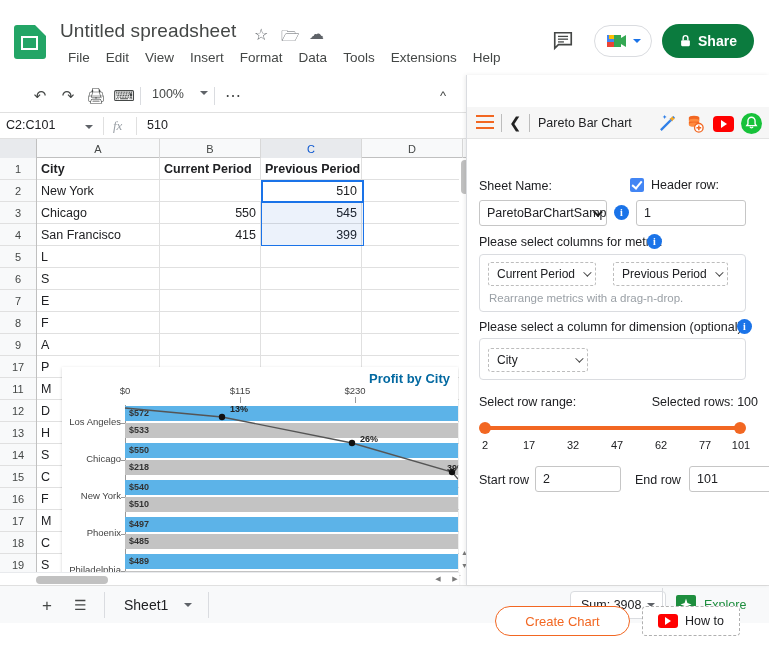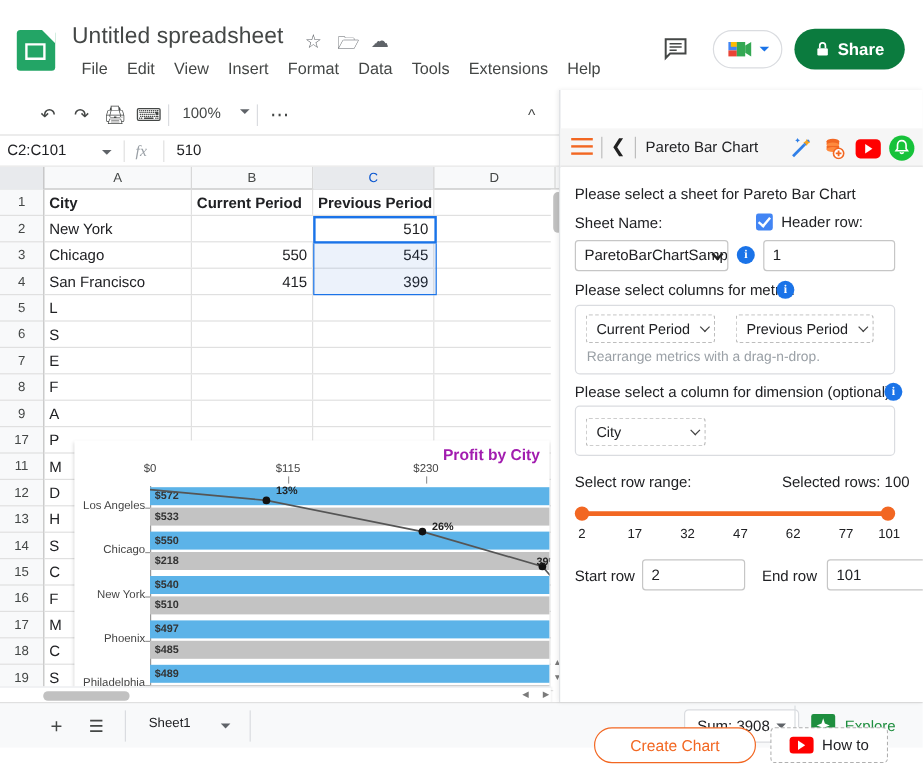--- a/index.html
+++ b/index.html
@@ -118,21 +118,21 @@
   .selband{ position:absolute; left:261px; top:41px; width:103px; height:66px;
             background:rgba(11,87,208,.08); border:1px solid #1a73e8; pointer-events:none;}
   .selactive{ position:absolute; left:261px; top:41px; width:103px; height:23px;
               border:2px solid #1a73e8; background:#fff; pointer-events:none;}
   .selactive .av{ position:absolute; right:5px; top:2px; font-size:12.5px; color:#202124;}
 
   
   .chart-ov{ position:absolute; left:62px; top:228px; width:396px; height:341px;
              background:#fff; overflow:hidden; box-shadow:0 1px 3px rgba(0,0,0,.18); }
   .chart-title{ position:absolute; right:8px; top:4px; font-size:13px; font-weight:bold;
-                color:#a21caf; white-space:nowrap;}
+                color:#0369a1; white-space:nowrap;}
   .axis-line{ position:absolute; left:63px; top:38px; width:1px; bottom:12px; background:#999; }
   .xtick{ position:absolute; top:18px; font-size:9.5px; color:#444; transform:translateX(-50%);
           white-space:nowrap;}
   .xtickmark{ position:absolute; top:30px; width:1px; height:6px; background:#999; }
   .grp{ position:absolute; left:0; right:0; }
   .bar{ position:absolute; left:0; height:15px; }
   .bar.cur{ background:#5cb3e8; top:0; }
   .bar.prev{ background:#c3c3c3; top:17px; }
   .barlab{ position:absolute; left:4px; font-size:9px; color:#333; font-weight:bold;
            line-height:15px; white-space:nowrap;}
@@ -153,21 +153,21 @@
                    background:#c1c1c1; border-radius:4px; cursor:pointer;}
   .hbtn{ position:absolute; bottom:0; width:14px; height:13px; color:#7a7a7a; font-size:7px;
          display:flex; align-items:center; justify-content:center; cursor:pointer;}
 
   
   .gs-bottom{ position:absolute; left:0; top:585px; width:769px; height:38px;
               background:#f8f9fa; border-top:1px solid #e0e0e0; }
   .bb-plus{ position:absolute; left:42px; top:10px; font-size:17px; color:#444746; cursor:pointer;}
   .bb-list{ position:absolute; left:74px; top:11px; font-size:14px; color:#444746; cursor:pointer;}
   .bb-sep{ position:absolute; left:104px; top:6px; width:1px; height:26px; background:#dadce0;}
-  .bb-tab{ position:absolute; left:124px; top:11px; font-size:11px; color:#202124; cursor:pointer;}
+  .bb-tab{ position:absolute; left:124px; top:11px; font-size:14px; color:#202124; cursor:pointer;}
   .bb-tabcar{ position:absolute; left:184px; top:17px; border-left:4px solid transparent;
               border-right:4px solid transparent; border-top:4px solid #5f6368; cursor:pointer;}
   .bb-sep2{ position:absolute; left:208px; top:6px; width:1px; height:26px; background:#dadce0;}
   .bb-sum{ position:absolute; left:570px; top:5px; height:28px; padding:0 10px;
            border:1px solid #dadce0; border-radius:4px; background:#fff;
            display:flex; align-items:center; gap:6px; font-size:12.5px; color:#202124;
            cursor:pointer;}
   .bb-sumcar{ border-left:4px solid transparent; border-right:4px solid transparent;
               border-top:4px solid #5f6368; }
   .bb-sep3{ position:absolute; left:662px; top:2px; width:1px; height:34px; background:#dadce0;}
@@ -629,21 +629,20 @@
               <path d="M10 4a3.4 3.4 0 0 1 3.4 3.4v3l1.1 1.6H5.5l1.1-1.6v-3A3.4 3.4 0 0 1 10 4z" fill="none" stroke="#fff" stroke-width="1.3"></path>
               <path d="M8.6 13.2a1.5 1.5 0 0 0 2.8 0" fill="none" stroke="#fff" stroke-width="1.3"></path>
             </svg>
           </span>
         </span>
       </div>
     </div>
 
     <div class="pnl-body">
 
-      <div class="p-lbl" style="position:absolute; left:12px; top:15px;">Please select a sheet for Pareto Bar Chart</div>
 
       <div class="p-lbl" style="position:absolute; left:12px; top:39px;">Sheet Name:</div>
 
       <div style="position:absolute; left:163px; top:38px; display:flex; align-items:center; gap:7px;">
         <span class="chk"></span>
         <span class="p-lbl">Header row:</span>
       </div>
 
       <div class="p-select" style="position:absolute; left:12px; top:60px; width:128px;">
         <span>ParetoBarChartSample</span>

